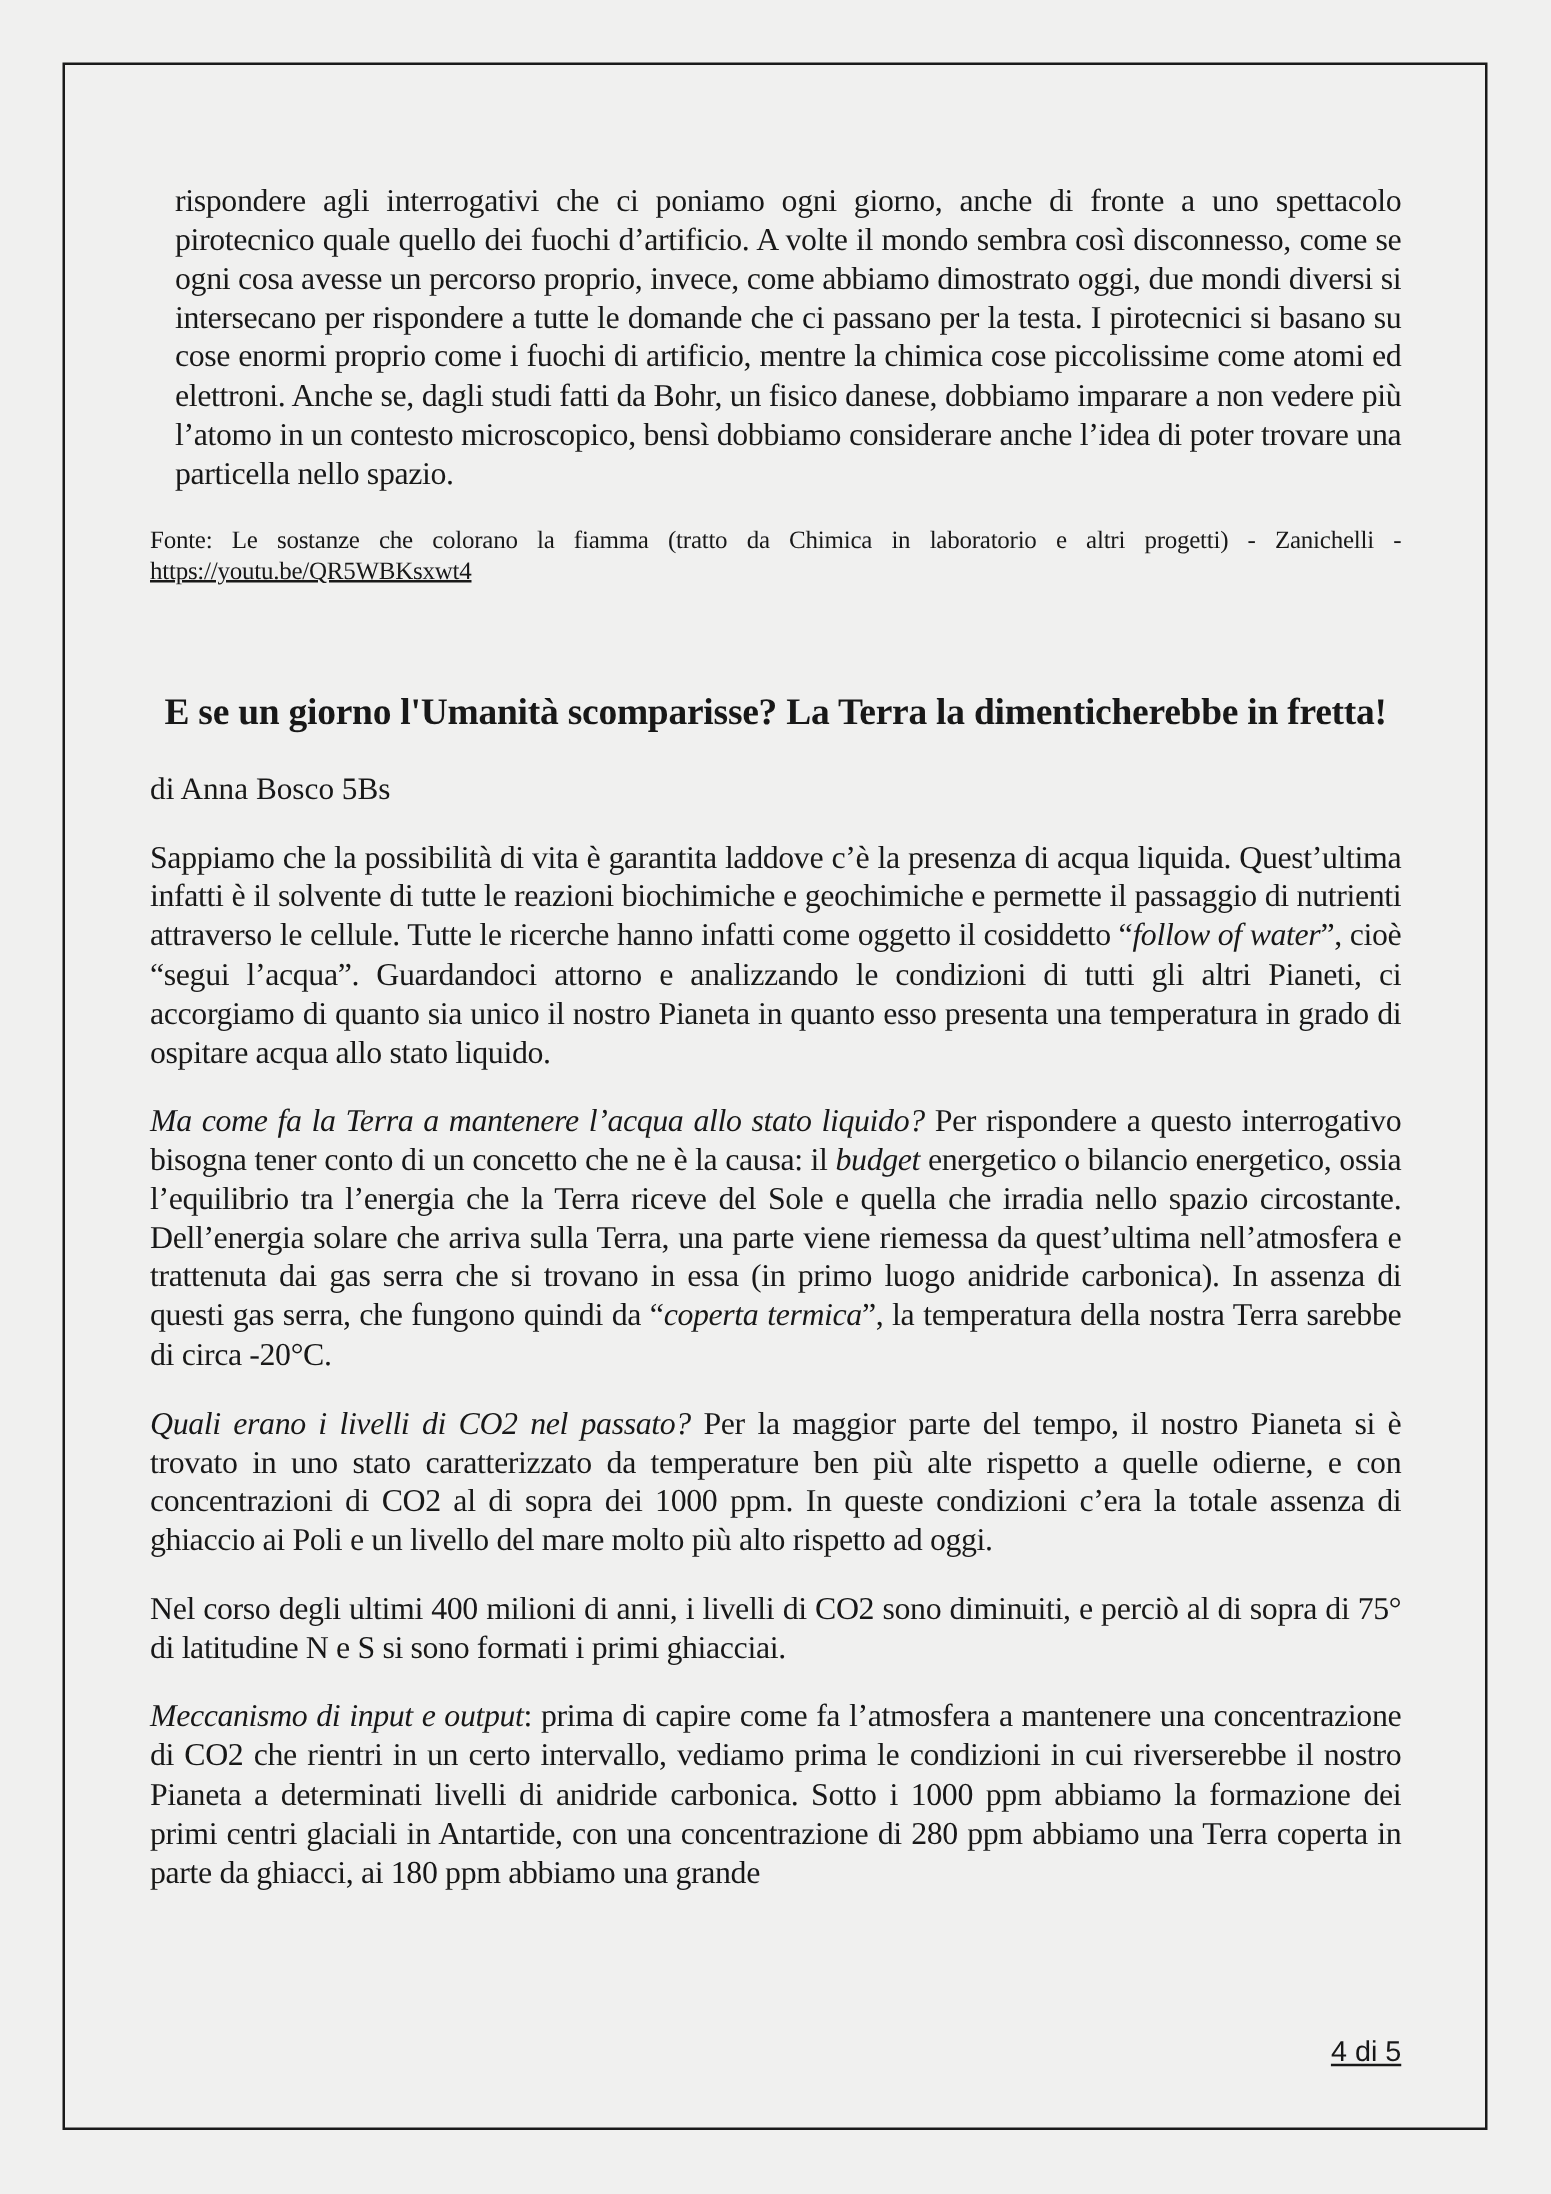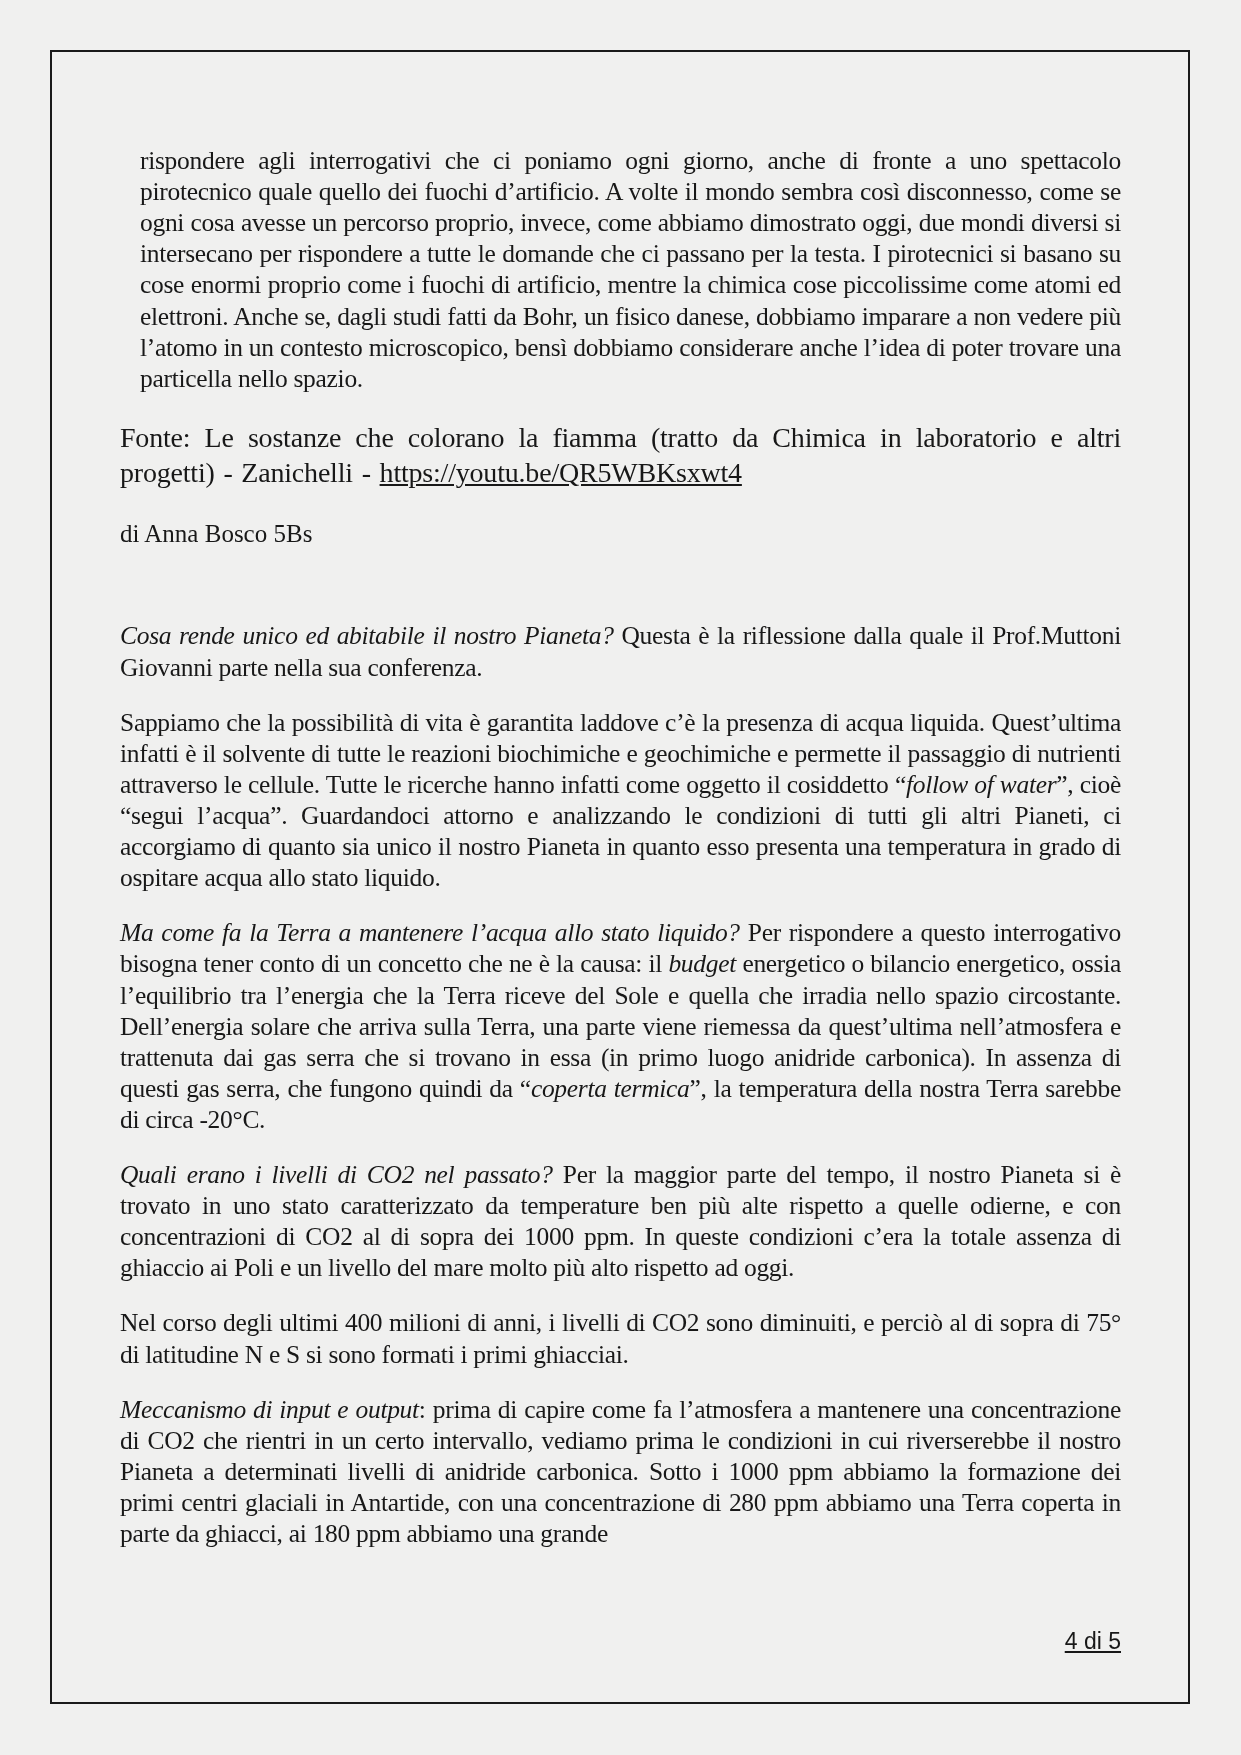--- a/index.html
+++ b/index.html
@@ -17,21 +17,21 @@
     position:absolute;left:120px;top:145px;width:1001px;
   }
   .blk{margin:0;color:#181818;}
   .first,.body,.lead{
     font-size:25.5px;line-height:1.22;letter-spacing:-0.3px;text-align:justify;
   }
   .first{margin-top:0;margin-left:20px;}
   .body{margin-top:24px;}
   .lead{margin-top:72px;}
   .source{
-    font-size:28px;line-height:1.26;letter-spacing:-0.2px;word-spacing:2px;
+    font-size:20px;line-height:1.26;letter-spacing:-0.2px;word-spacing:2px;
     text-align:justify;margin-top:26px;
   }
   .title{
     font-size:30px;font-weight:700;text-align:center;line-height:1.2;
     letter-spacing:-0.2px;margin-top:82px;
   }
   .byline{font-size:25px;text-align:left;margin-top:30px;}
   .it{font-style:italic;}
   a.lnk{color:inherit;text-decoration:underline;}
   .page-num{
@@ -40,22 +40,22 @@
   }
 </style>
 </head>
 <body>
 
 <div class="frame"></div>
 
 <div class="content">
     <p class="blk first"><span>rispondere agli interrogativi che ci poniamo ogni giorno, anche di fronte a uno spettacolo pirotecnico quale quello dei fuochi d’artificio. A volte il mondo sembra così disconnesso, come se ogni cosa avesse un percorso proprio, invece, come abbiamo dimostrato oggi, due mondi diversi si intersecano per rispondere a tutte le domande che ci passano per la testa. I pirotecnici si basano su cose enormi proprio come i fuochi di artificio, mentre la chimica cose piccolissime come atomi ed elettroni. Anche se, dagli studi fatti da Bohr, un fisico danese, dobbiamo imparare a non vedere più l’atomo in un contesto microscopico, bensì dobbiamo considerare anche l’idea di poter trovare una particella nello spazio.</span></p>
     <p class="blk source"><span>Fonte: Le sostanze che colorano la fiamma (tratto da Chimica in laboratorio e altri progetti) - Zanichelli - </span><a class="lnk" href="#">https://youtu.be/QR5WBKsxwt4</a></p>
+    <p class="blk title"><span>E se un giorno l'Umanità scomparisse? La Terra la dimenticherebbe in fretta!</span></p>
     <p class="blk byline"><span>di Anna Bosco 5Bs</span></p>
-    <p class="blk lead"><span class="it">Cosa rende unico ed abitabile il nostro Pianeta?</span><span> Questa è la riflessione dalla quale il Prof.Muttoni Giovanni parte nella sua conferenza.</span></p>
     <p class="blk body"><span>Sappiamo che la possibilità di vita è garantita laddove c’è la presenza di acqua liquida. Quest’ultima infatti è il solvente di tutte le reazioni biochimiche e geochimiche e permette il passaggio di nutrienti attraverso le cellule. Tutte le ricerche hanno infatti come oggetto il cosiddetto “</span><span class="it">follow of water</span><span>”, cioè “segui l’acqua”. Guardandoci attorno e analizzando le condizioni di tutti gli altri Pianeti, ci accorgiamo di quanto sia unico il nostro Pianeta in quanto esso presenta una temperatura in grado di ospitare acqua allo stato liquido.</span></p>
     <p class="blk body"><span class="it">Ma come fa la Terra a mantenere l’acqua allo stato liquido?</span><span> Per rispondere a questo interrogativo bisogna tener conto di un concetto che ne è la causa: il </span><span class="it">budget</span><span> energetico o bilancio energetico, ossia l’equilibrio tra l’energia che la Terra riceve del Sole e quella che irradia nello spazio circostante. Dell’energia solare che arriva sulla Terra, una parte viene riemessa da quest’ultima nell’atmosfera e trattenuta dai gas serra che si trovano in essa (in primo luogo anidride carbonica). In assenza di questi gas serra, che fungono quindi da “</span><span class="it">coperta termica</span><span>”, la temperatura della nostra Terra sarebbe di circa -20°C.</span></p>
     <p class="blk body"><span class="it">Quali erano i livelli di CO2 nel passato?</span><span> Per la maggior parte del tempo, il nostro Pianeta si è trovato in uno stato caratterizzato da temperature ben più alte rispetto a quelle odierne, e con concentrazioni di CO2 al di sopra dei 1000 ppm.  In queste condizioni c’era la totale assenza di ghiaccio ai Poli e un livello del mare molto più alto rispetto ad oggi.</span></p>
     <p class="blk body"><span>Nel corso degli ultimi 400 milioni di anni, i livelli di CO2 sono diminuiti, e perciò al di sopra di 75° di latitudine N e S si sono formati i primi ghiacciai.</span></p>
     <p class="blk body"><span class="it">Meccanismo di input e output</span><span>: prima di capire come fa l’atmosfera a mantenere una concentrazione di CO2 che rientri in un certo intervallo, vediamo prima le condizioni in cui riverserebbe il nostro Pianeta a determinati livelli di anidride carbonica. Sotto i 1000 ppm abbiamo la formazione dei primi centri glaciali in Antartide, con una concentrazione di 280 ppm abbiamo una Terra coperta in parte da ghiacci, ai 180 ppm abbiamo una grande</span></p>
   </div>
 
 <div class="page-num">4 di 5</div>
 
 </body></html>

